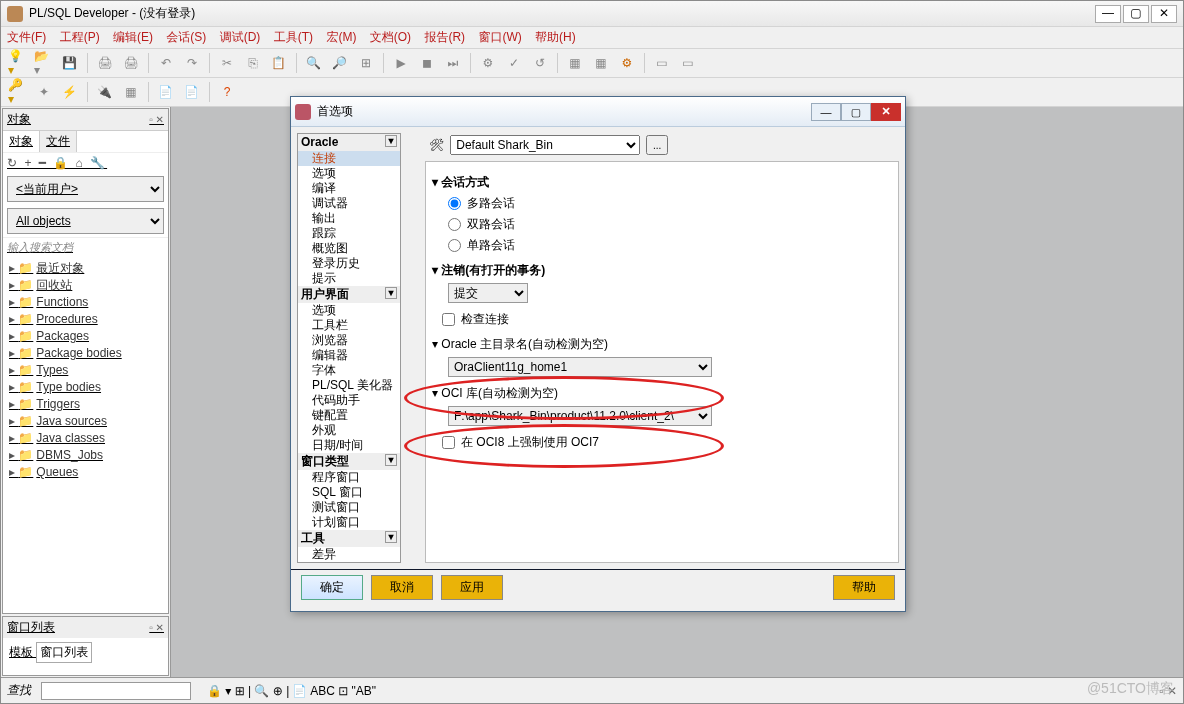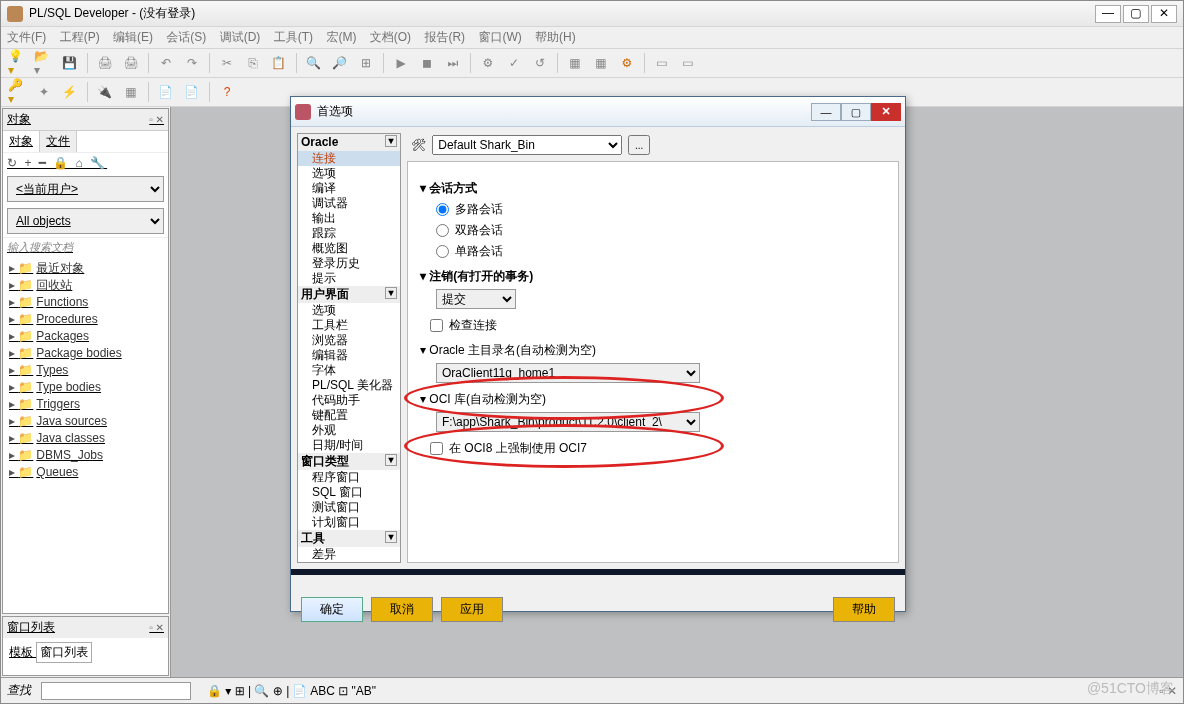--- a/index.html
+++ b/index.html
@@ -4,21 +4,21 @@
 <style>
 * { box-sizing: border-box; margin: 0; padding: 0; font-family: "Microsoft YaHei", "SimSun", Arial, sans-serif; }
 body { background: #fff; width: 1184px; height: 704px; overflow: hidden; position: relative; font-size: 12px; }
 
 
 .main-window { width: 100%; height: 100%; border: 1px solid #8a8a8a; background: #f0f0f0; display: flex; flex-direction: column; }
 .titlebar { background: linear-gradient(#f7f7f7,#e8e8e8); height: 26px; display: flex; align-items: center; padding: 0 6px; border-bottom: 1px solid #d4d4d4; }
 .titlebar .icon { width:16px;height:16px;background:#b85; border-radius:3px; margin-right:6px; display:inline-block;}
 .titlebar .wincontrols { margin-left: auto; display: flex; gap: 2px; }
 .titlebar .wincontrols span { width: 26px; height: 18px; border: 1px solid #aaa; text-align:center; line-height:15px; font-size:12px; background:#fff;}
-.menubar { padding: 2px 6px; font-size: 12px; color:#737373; background:#f0f0f0; border-bottom:1px solid #d4d4d4;}
+.menubar { padding: 2px 6px; font-size: 12px; color:#b91c1c; background:#f0f0f0; border-bottom:1px solid #d4d4d4;}
 .menubar span { margin-right: 10px; }
 .toolbar { padding: 3px 6px; border-bottom:1px solid #d4d4d4; display:flex; align-items:center; gap:4px; min-height:28px;}
 .toolbar .tb-btn { width:22px;height:22px; border:1px solid transparent; display:inline-flex;align-items:center;justify-content:center; color:#888;}
 .toolbar .sep { width:1px;height:20px;background:#ccc; margin:0 2px;}
 .toolbar .tb-btn.active{color:#c90;}
 
 .main-body { flex:1; display:flex; background:#bbb; }
 
 
 .left-col { width: 170px; display:flex; flex-direction:column; background:#f0f0f0; border-right:1px solid #999;text-decoration:underline;}
@@ -43,44 +43,44 @@
 .content-area{flex:1;background:#bfc0c1;position:relative;}
 
 
 .dialog{position:absolute;left:290px;top:96px;width:616px;height:516px;background:#f0f0f0;border:1px solid #4a6a8a;box-shadow:2px 2px 8px rgba(0,0,0,0.3);}
 .dialog-title{height:30px;background:linear-gradient(#fff,#e4ecf5);display:flex;align-items:center;padding:0 4px;border-bottom:1px solid #bcd;}
 .dialog-title .icon{width:16px;height:16px;background:#b56;border-radius:3px;margin-right:6px;}
 .dialog-title .wincontrols{margin-left:auto;display:flex;}
 .dialog-title .wincontrols span{width:30px;height:18px;text-align:center;line-height:16px;font-size:11px;}
 .dialog-title .close{background:#c9302c;color:#fff;font-weight:bold;}
 .dialog-title .min,.dialog-title .max{background:#e8f0f8;border:1px solid #9ab;}
-.dialog-body{display:flex;height:442px;padding:6px;gap:6px;}
+.dialog-body{display:flex;height:442px;padding:6px;gap:24px;}
 .pref-tree{width:104px;border:1px solid #999;background:#fff;overflow:auto;font-family:"SimSun";font-size:12px;line-height:15px;}
 .pref-tree .cat{font-weight:bold;background:#eee;padding:1px 3px;display:flex;}
 .pref-tree .cat .exp{margin-left:auto;border:1px solid #999;width:12px;height:12px;text-align:center;line-height:10px;font-size:10px;}
 .pref-tree .item{padding-left:14px;}
 .pref-tree .item.sel{background:#cde;color:#c2410c;}
 
 .pref-right{flex:1;display:flex;flex-direction:column;}
 .profile-row{display:flex;align-items:center;gap:6px;padding:2px 4px;}
 .profile-row select{font-size:12px;padding:1px;width:190px;}
 .profile-row button{width:22px;height:20px;font-size:10px;}
-.pref-page{flex:1;border:1px solid #bbb;background:#fff;margin-top:4px;overflow:auto;padding:12px;}
+.pref-page{flex:1;border:1px solid #bbb;background:#fff;margin-top:4px;overflow:auto;padding:6px;}
 .section{margin:4px 0;}
 .section-head{font-weight:bold;font-size:12px;padding:2px 0;}
 .section-head::before{content:"▾ ";}
 .field-row{padding:2px 10px;display:flex;align-items:center;gap:6px;}
 .field-row label{font-size:12px;}
 .indent{padding-left:16px;}
 .sel-field{font-size:12px;width:264px;padding:1px;border:1px solid #999;}
 .circ{position:absolute;border:3px solid #d22;border-radius:50%/50%;width:320px;height:44px;pointer-events:none;}
 .circ1{left:404px;top:376px;}
 .circ2{left:404px;top:424px;}
 
-.dialog-buttons{display:flex;gap:8px;padding:22px 10px;border-top:6px solid #0f172a;}
+.dialog-buttons{display:flex;gap:8px;padding:5px 10px;border-top:1px solid #0f172a;}
 .dialog-buttons button{font-size:12px;padding:3px 18px;border:1px solid #888;background:#eab308;}
 .dialog-buttons .primary{background:linear-gradient(#eaf3ff,#cde3ff);border-color:#5a8;}
 .dialog-buttons .spacer{flex:1;}
 
 .statusbar{height:26px;background:#f0f0f0;border-top:1px solid #999;display:flex;align-items:center;padding:2px 6px;gap:6px;font-size:12px;}
 .statusbar .lbl{margin-right:4px;font-style:italic;}
 .statusbar input{border:1px solid #999;height:18px;font-size:12px;}
 .statusbar .tools{margin-left:10px;display:flex;gap:6px;}
 .statusbar .pin{margin-left:auto;color:#666;}
 .watermark{position:absolute;right:10px;bottom:6px;color:#bbb;font-size:14px;}

